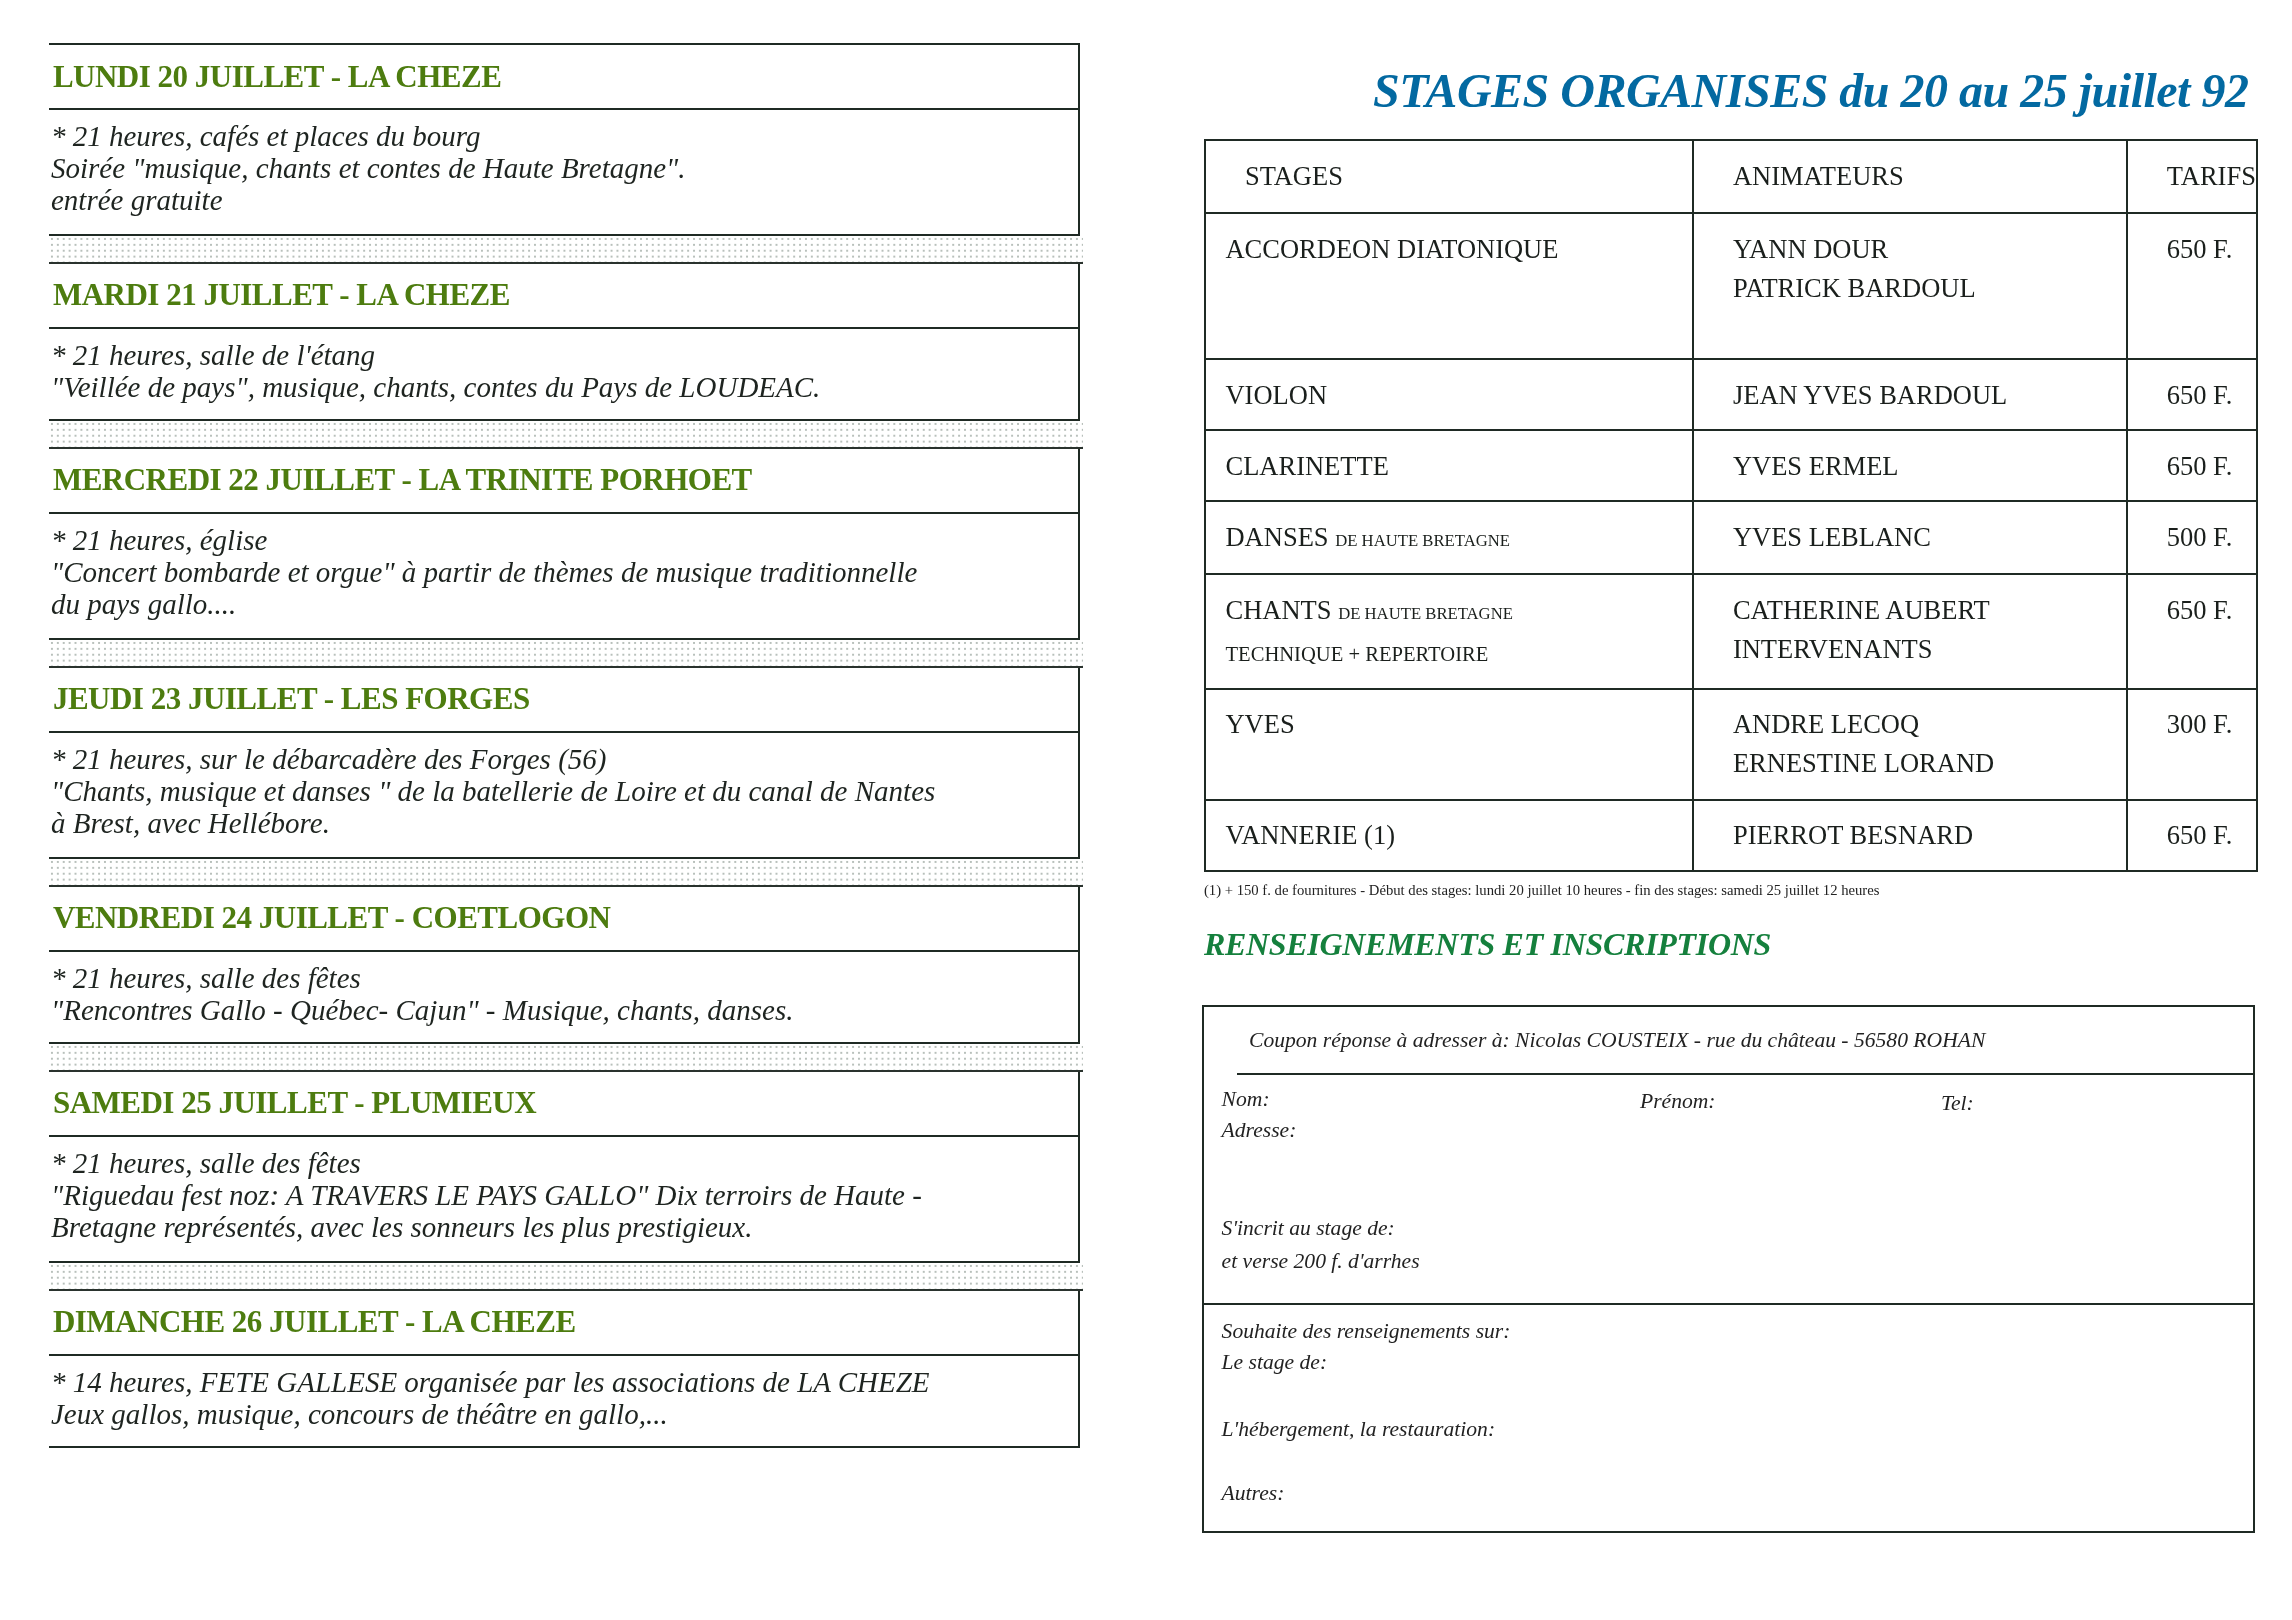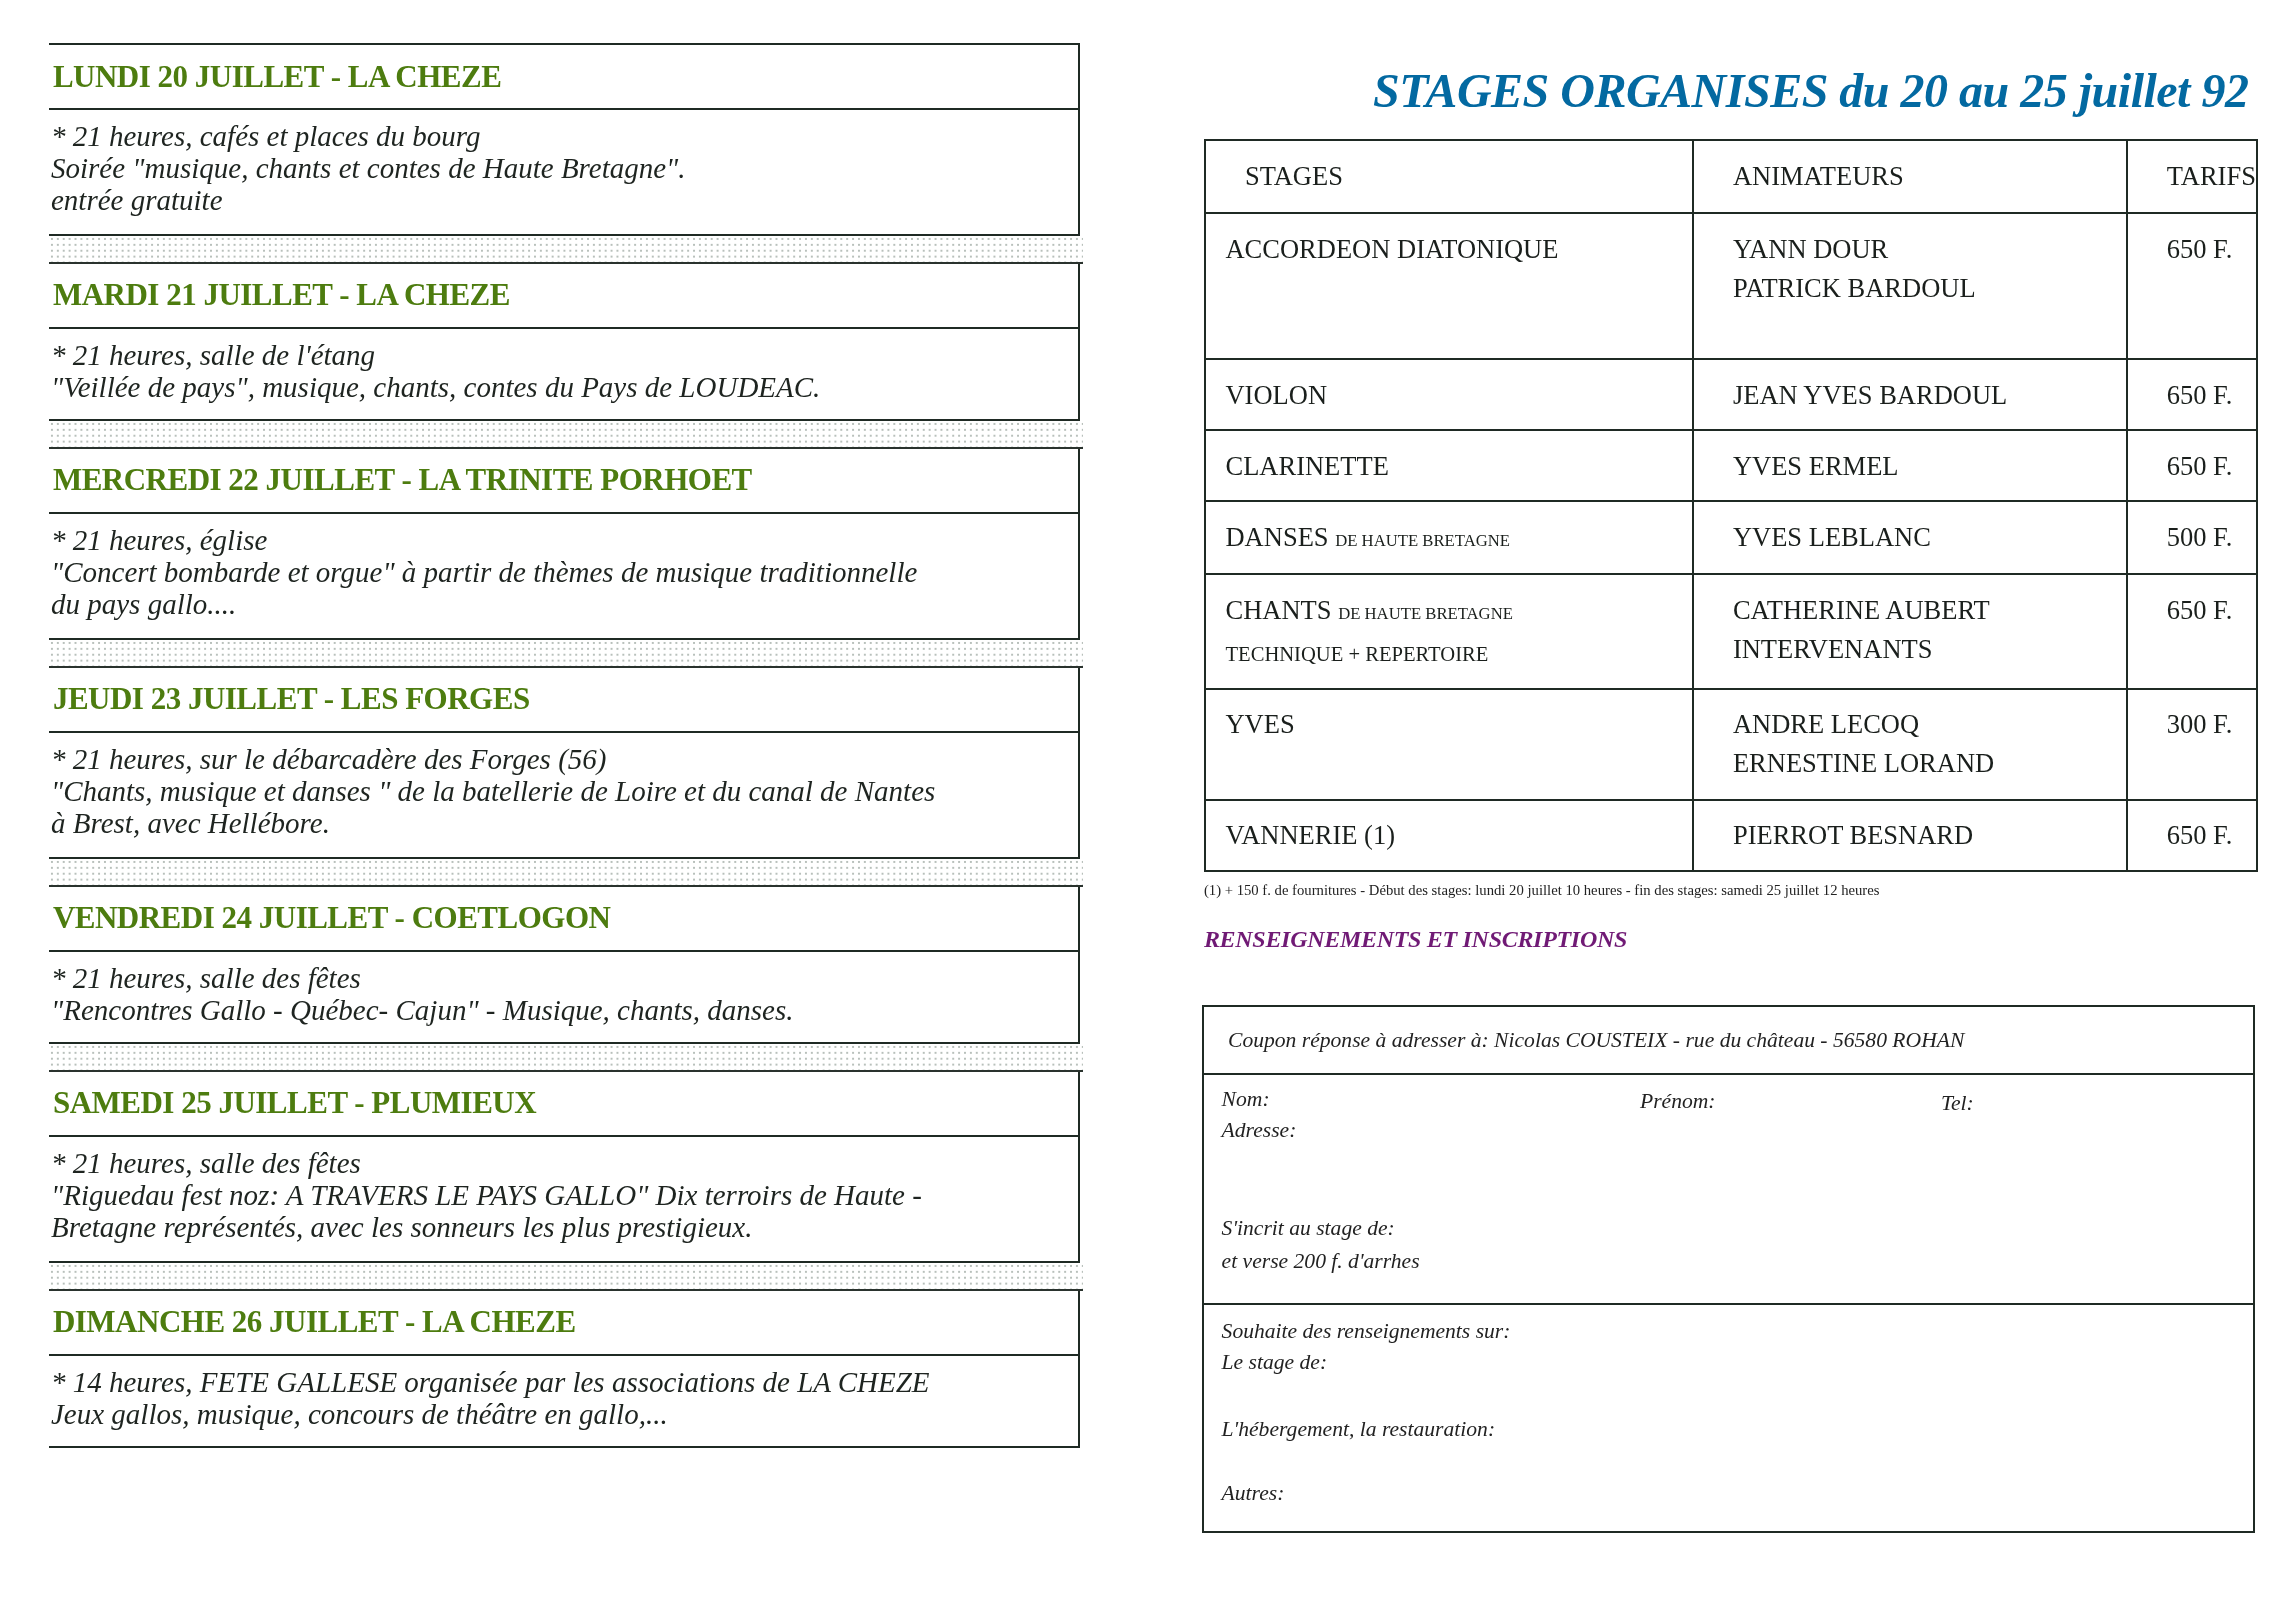--- a/index.html
+++ b/index.html
@@ -23,24 +23,24 @@
   .c1 { width: 477px; padding-left: 19.6px !important; margin-top: 27px; }
   .c2 { width: 412px; padding-left: 39px !important; }
   .c3 { padding-left: 39px !important; }
   th.c1 { padding-left: 39px !important; }
   th.c3 { padding-left: 39px !important; }
   .cell-pad { padding-top: 15.7px; padding-bottom: 13.7px; display: block; }
   .small-caps { font-size: 16.7px; }
   .sub-line { font-size: 20.6px; }
 
   .footnote { position: absolute; left: 2.9px; top: 882px; font-size: 14.7px; white-space: nowrap; color: #222; }
-  .rens-title { position: absolute; left: 2.9px; top: 926px; font-weight: bold; font-style: italic; font-size: 24px; color: #701a75; white-space: nowrap; letter-spacing: -0.3px; }
+  .rens-title { position: absolute; left: 2.9px; top: 926px; font-weight: bold; font-style: italic; font-size: 32px; color: #15803d; white-space: nowrap; letter-spacing: -0.3px; }
 
   .coupon { position: absolute; left: 1px; top: 1005px; width: 1049px; height: 524px; border: 2.5px solid #1f2a24; font-style: italic; font-size: 21.6px; color: #222; }
-  .coupon-head { height: 66px; border-bottom: 2.5px solid #1f2a24; display: flex; align-items: center; padding-left: 24px; white-space: nowrap; }
+  .coupon-head { height: 66px; border-bottom: 2.5px solid #1f2a24; display: flex; align-items: center; padding-left: 12px; white-space: nowrap; margin-left: 33px; }
   .coupon-id { position: relative; height: 228px; border-bottom: 2.5px solid #1f2a24; }
   .coupon-id .lbl, .coupon-info .lbl { position: absolute; white-space: nowrap; }
   .coupon-info { position: relative; height: 256px; }
 </style>
 </head>
 <body>
 
 <div class="program">
 
   <div class="event">

